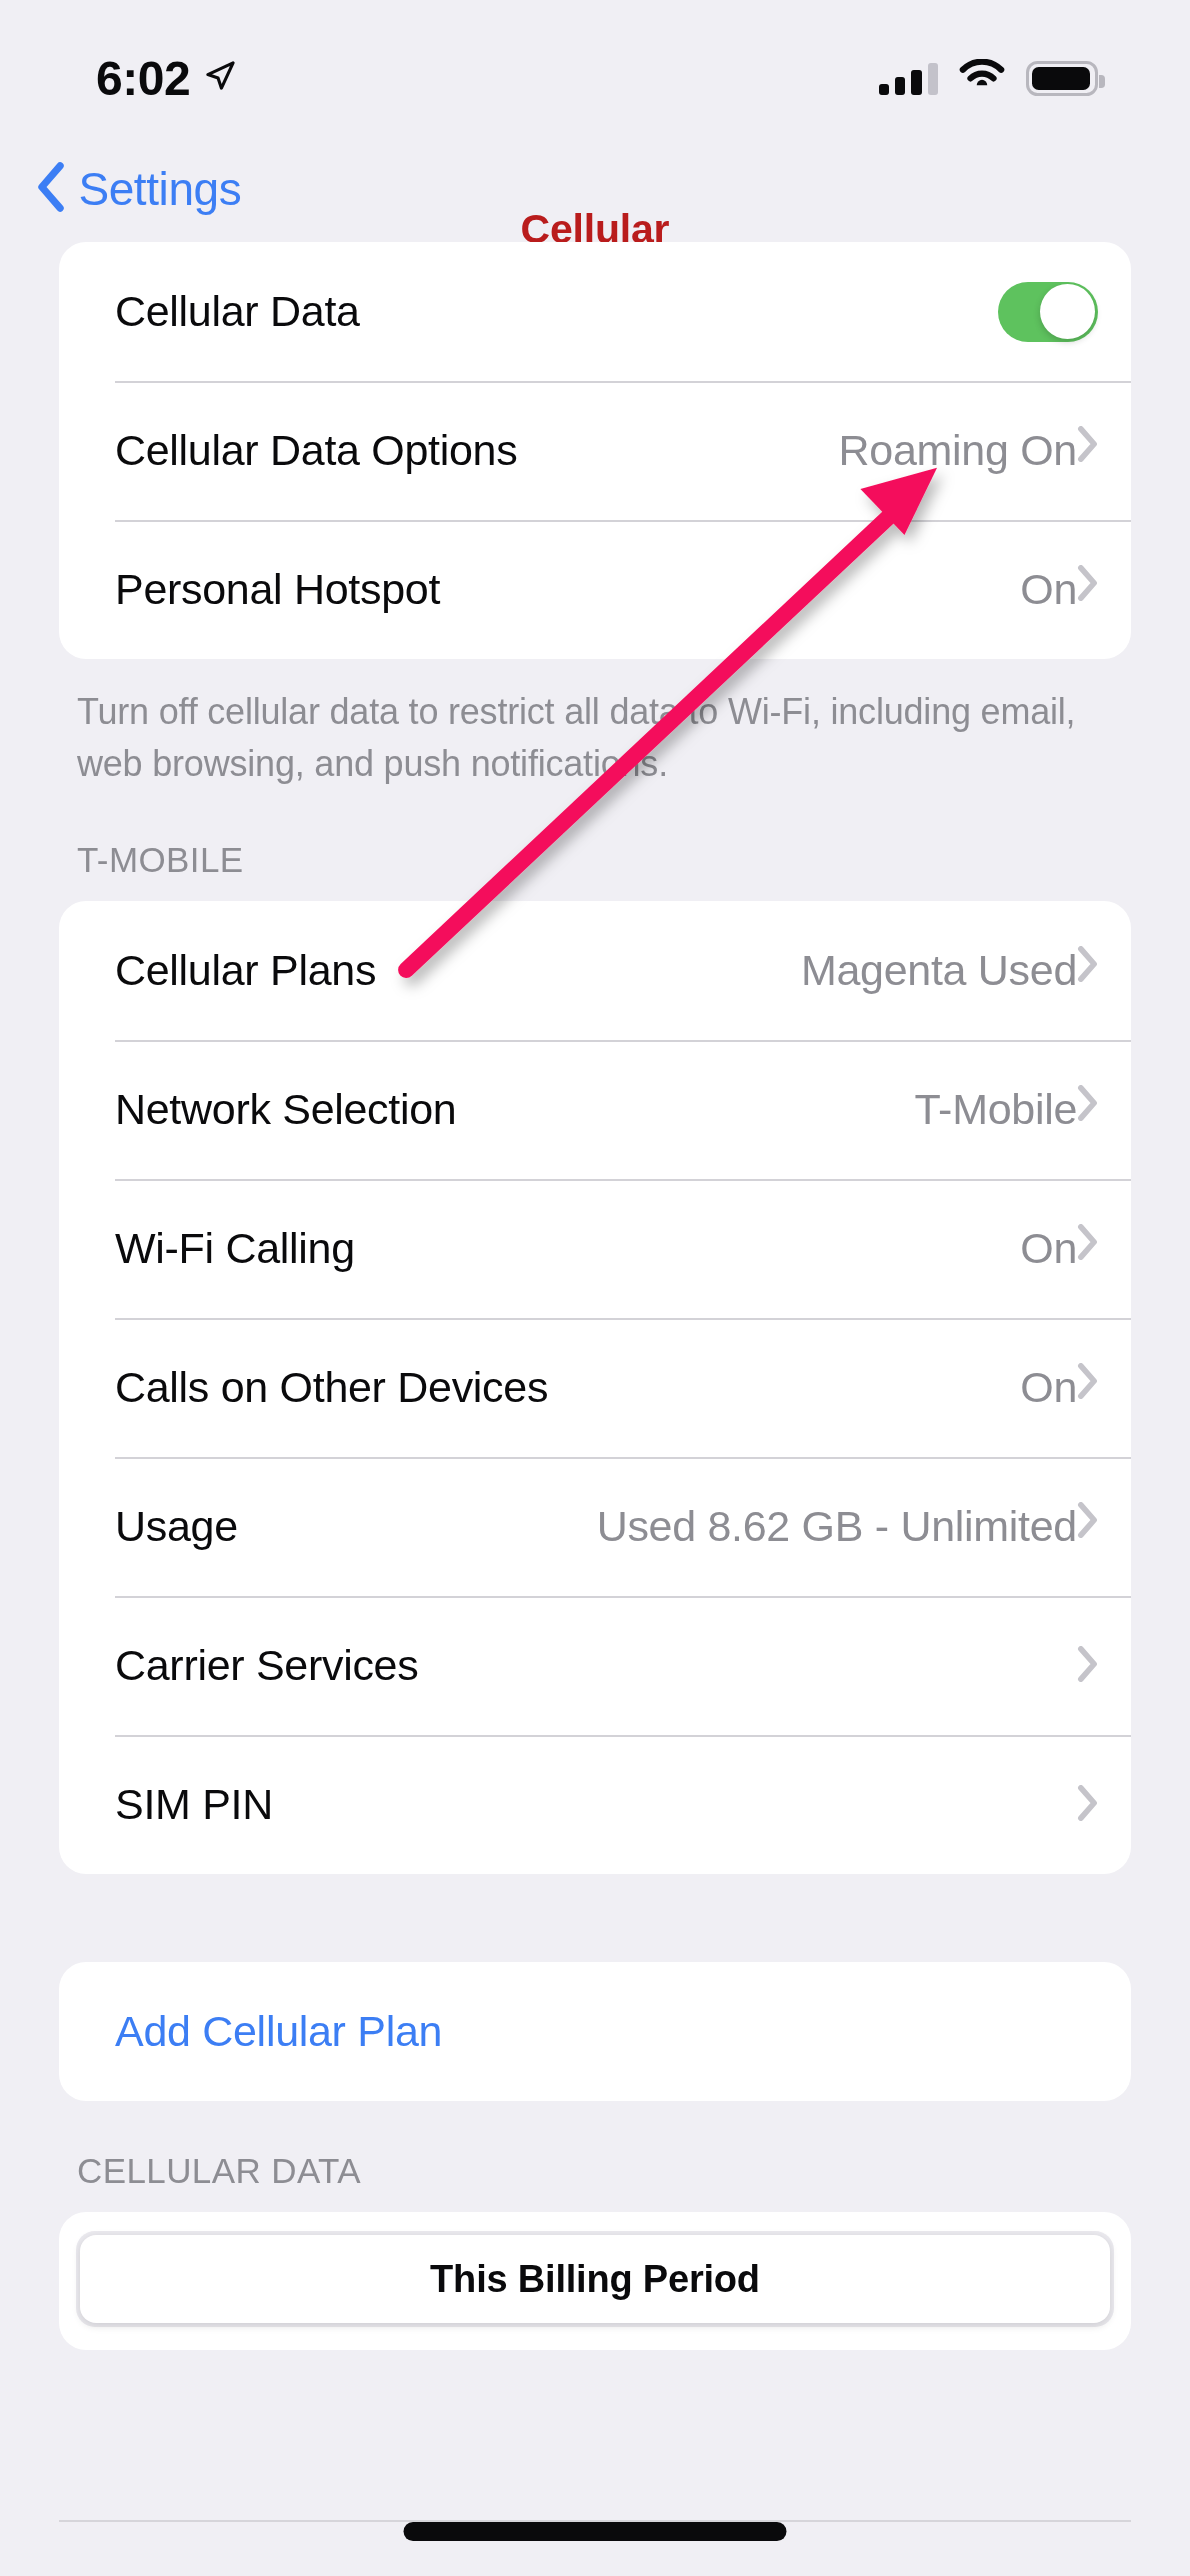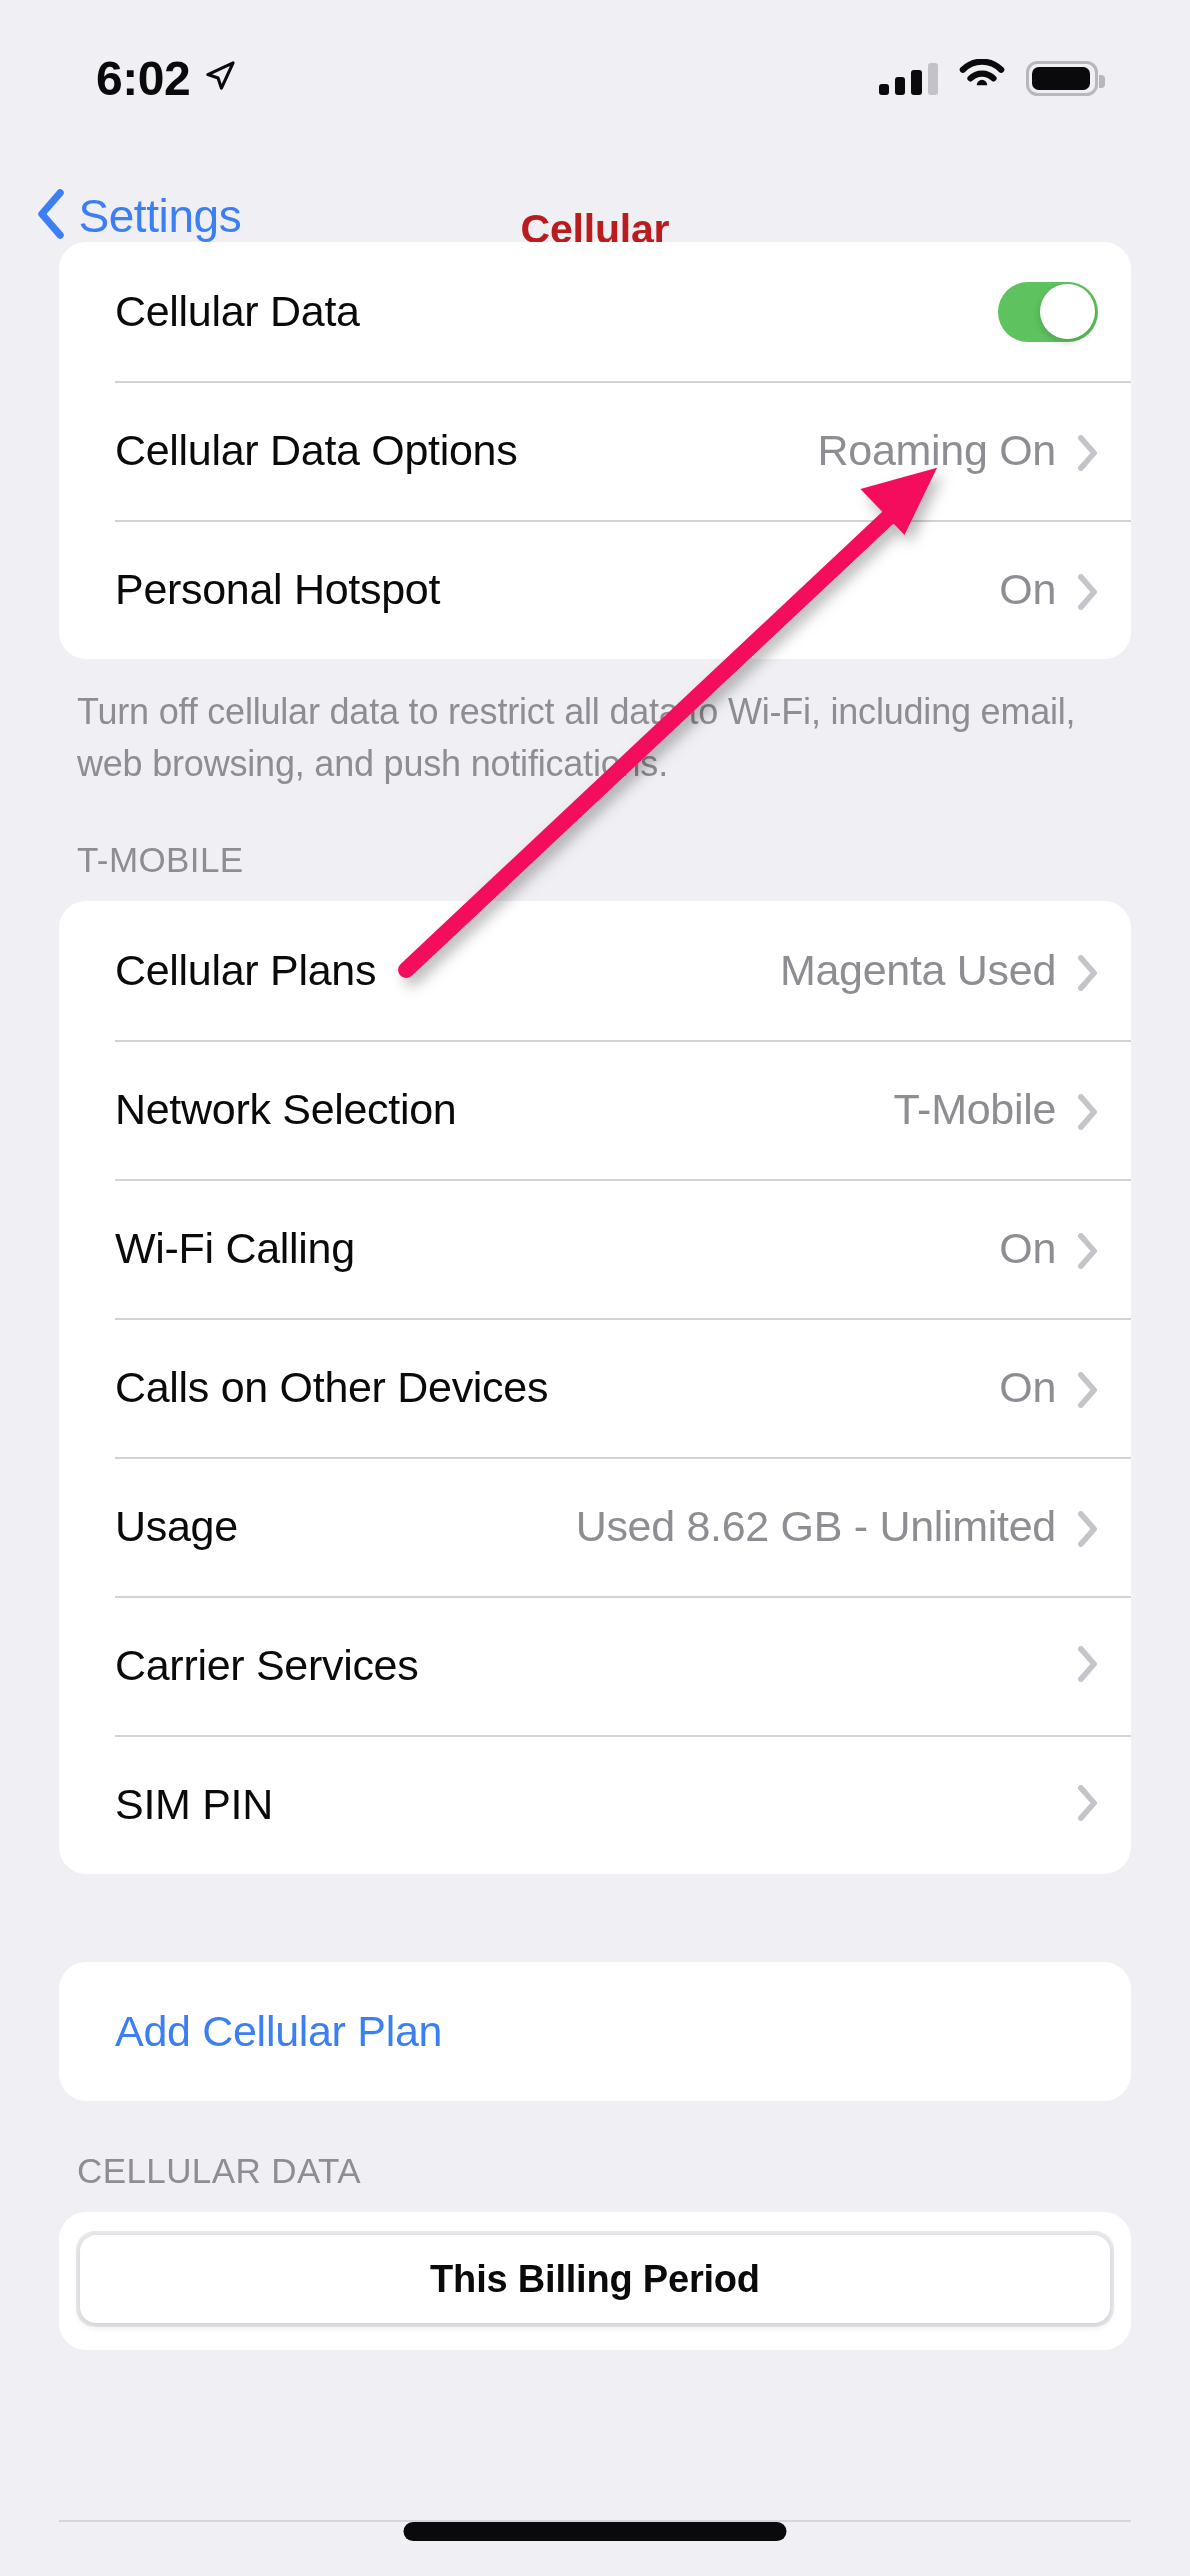--- a/index.html
+++ b/index.html
@@ -89,21 +89,20 @@
     height: 105px;
   }
   .nav-back {
     position: absolute;
     left: 36px; top: 50%;
     transform: translateY(-50%);
     display: flex;
     align-items: flex-end;
     gap: 13.4px;
     cursor: pointer;
-    margin-top: 27px;
   }
   .chev-back { display: block; }
   .nav-back-label {
     font-size: 46px;
     color: #3C7EF4;
     letter-spacing: -0.4px;
   }
   .nav-title {
     position: absolute;
     left: 0; right: 0;
@@ -149,22 +148,21 @@
   }
   .row-label {
     font-size: 43px;
     color: #0A0A0C;
     letter-spacing: -0.3px;
     white-space: nowrap;
   }
   .row-right {
     margin-left: auto;
     display: flex;
-    align-items: flex-end;
-    gap: 21px;
+    align-items: flex-start;
   }
   .row-value {
     font-size: 43px;
     color: #8D8D93;
     letter-spacing: -0.3px;
     white-space: nowrap;
   }
   .chev-right { display: block; flex: none; }
 
   

